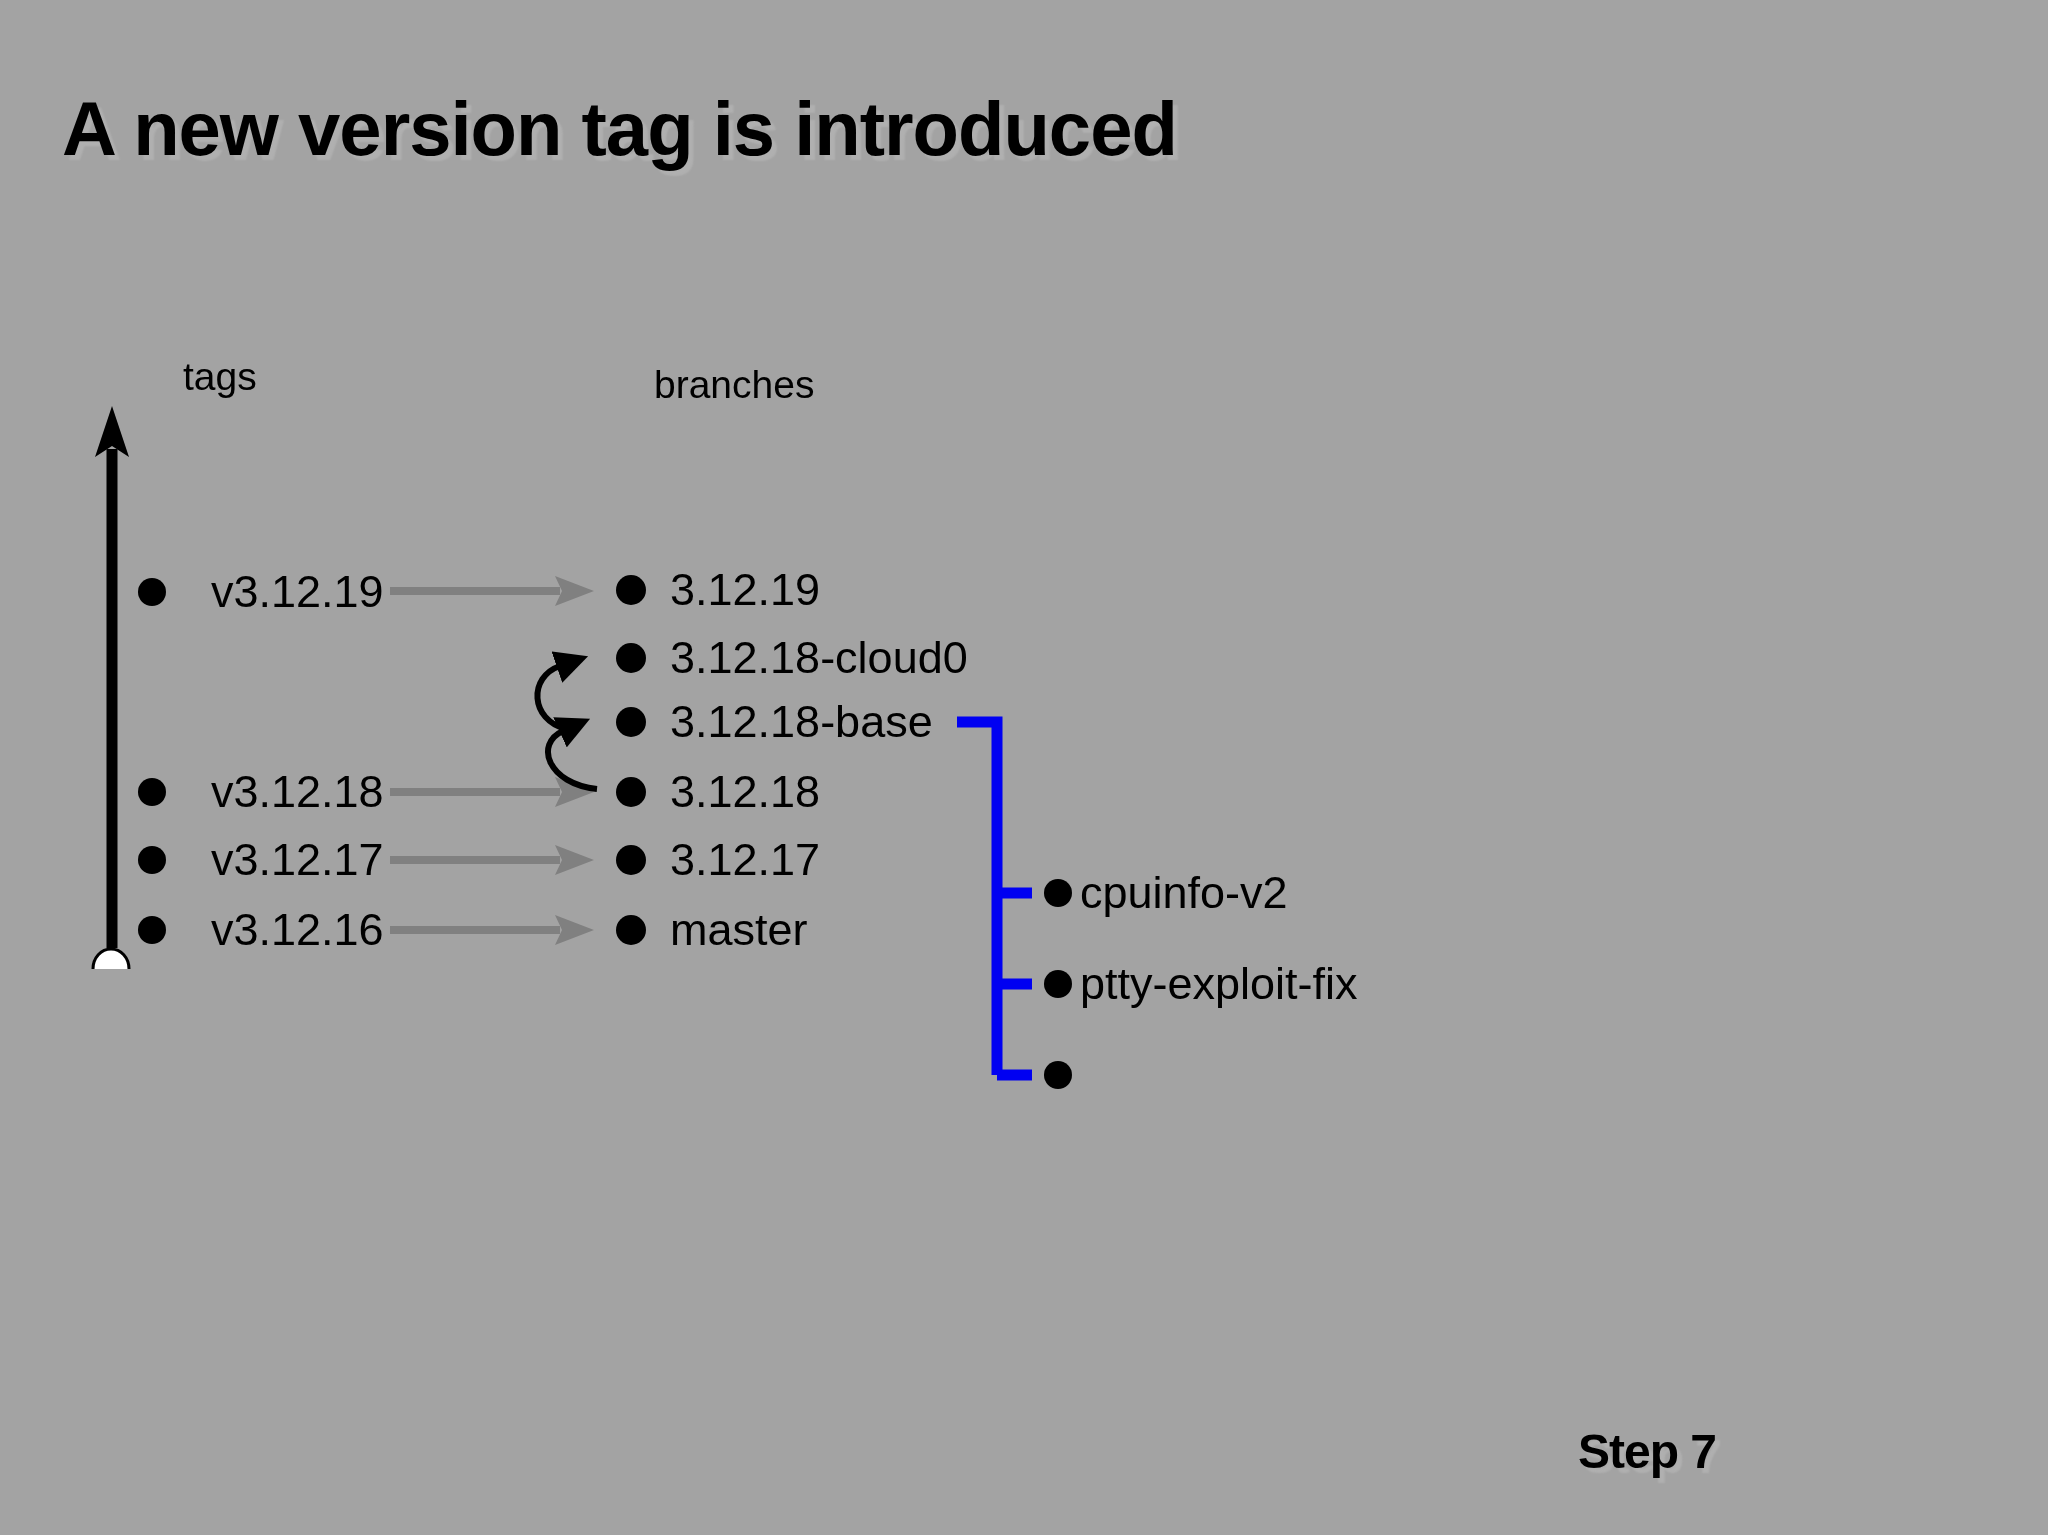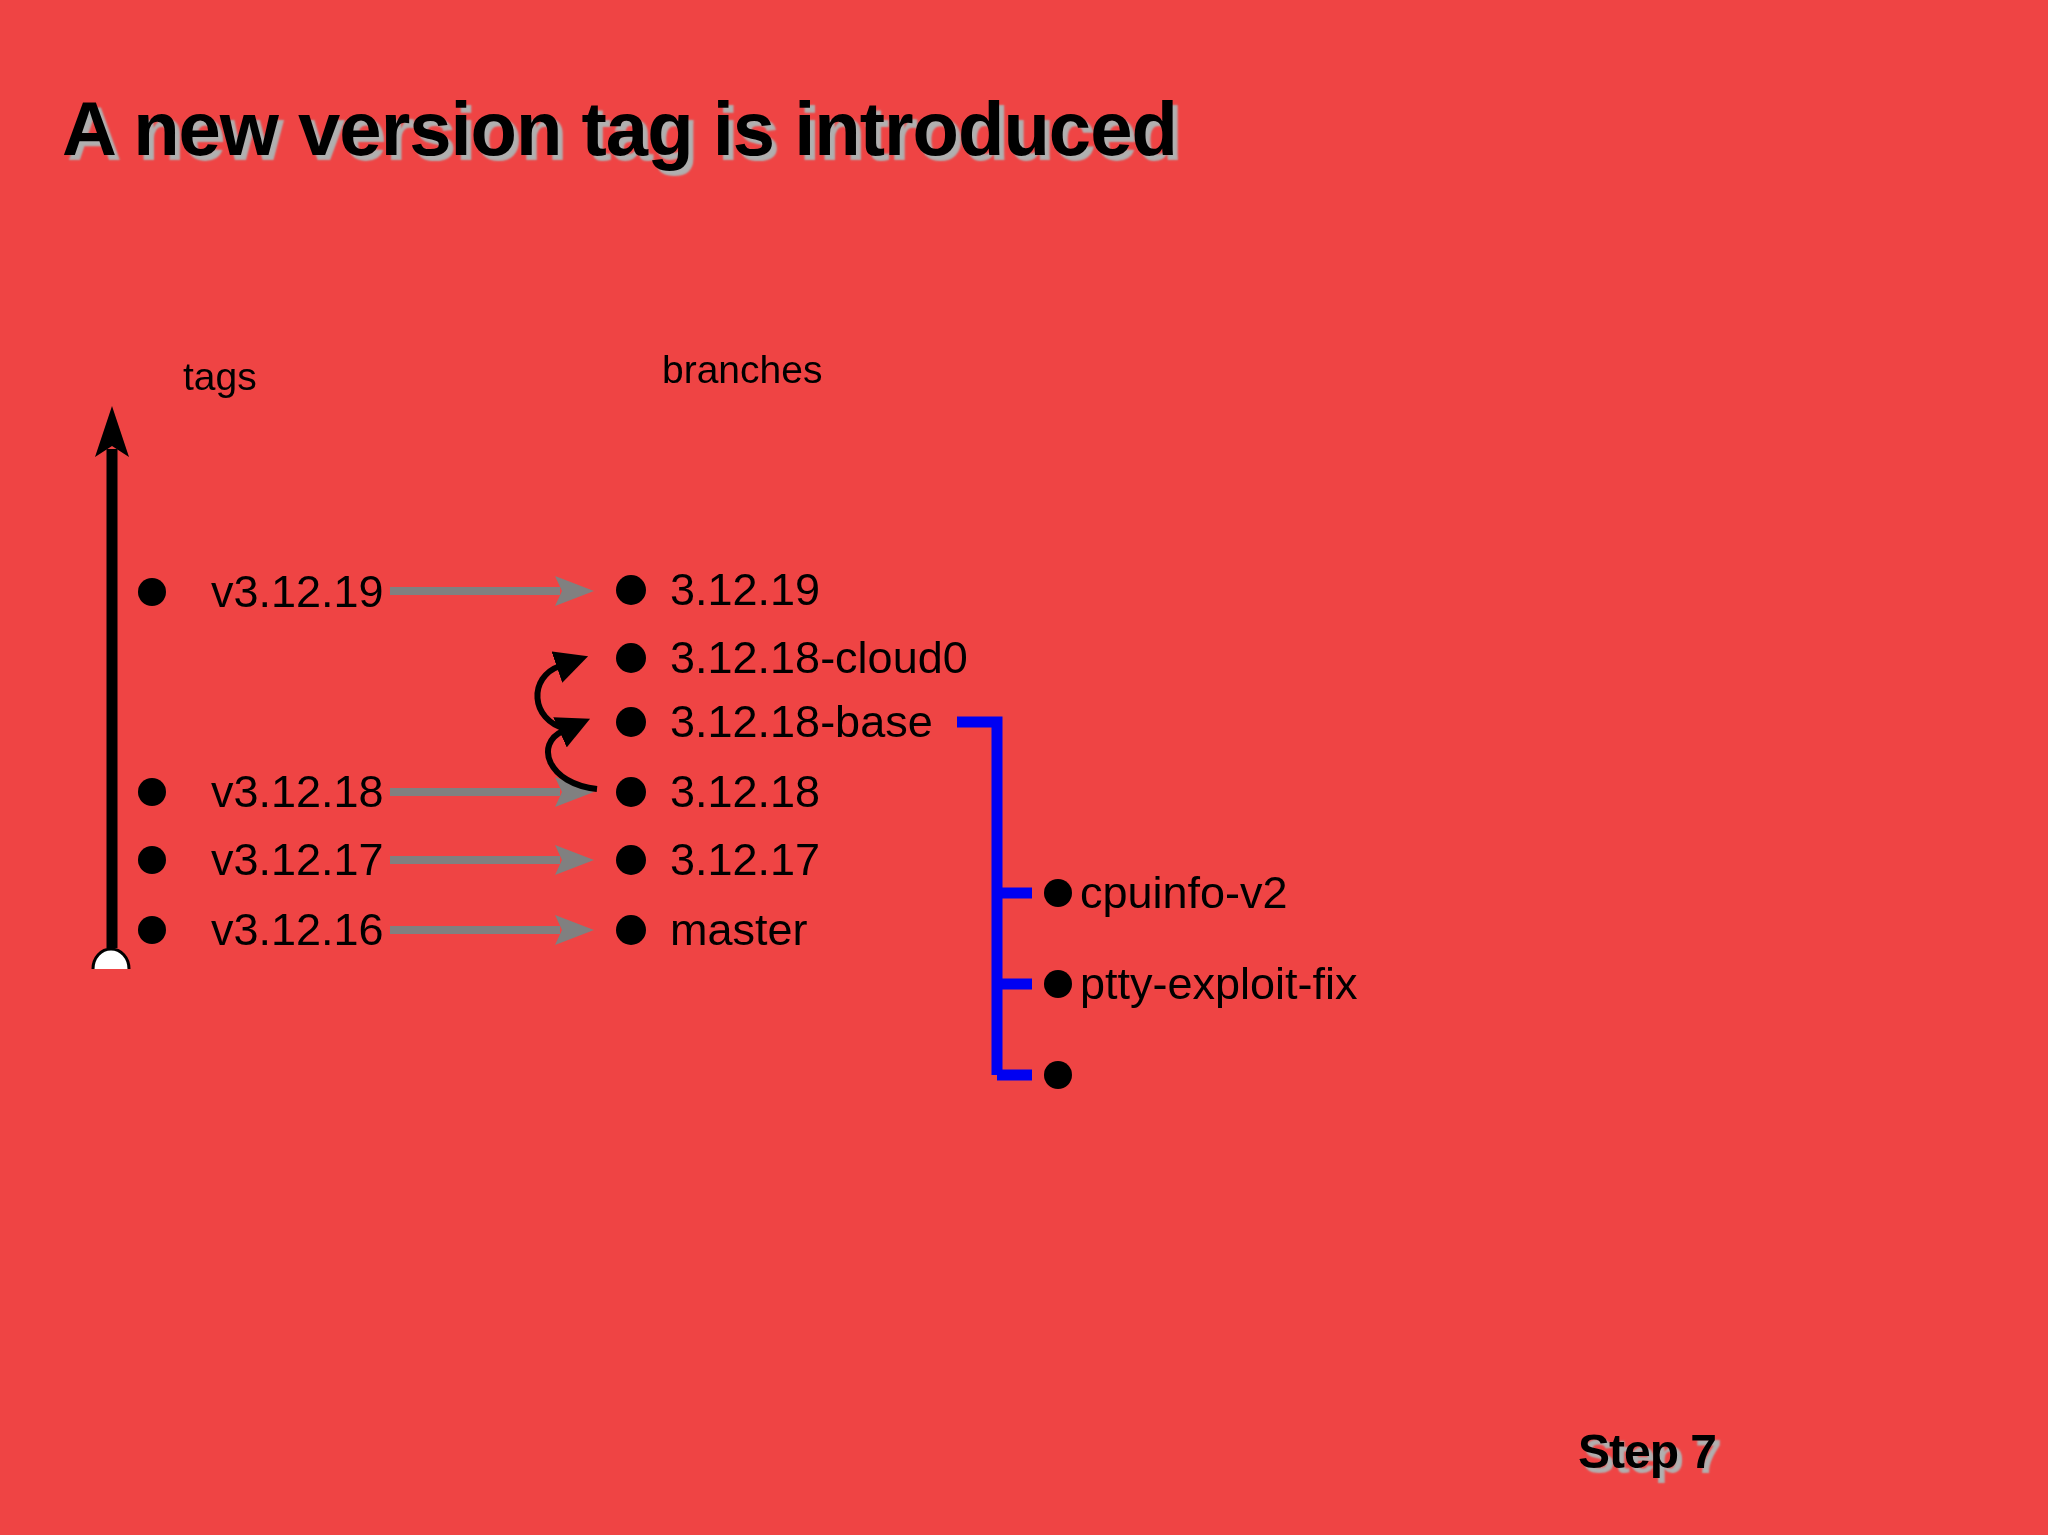--- a/index.html
+++ b/index.html
@@ -1,20 +1,20 @@
 <!DOCTYPE html>
 <html><head>
 <meta charset="utf-8">
 <style>
   html, body { margin: 0; padding: 0; background: #ffffff; }
   .slide {
     position: relative;
     width: 2048px;
     height: 1535px;
-    background: #ef4444;
+    background: #a3a3a3;
     overflow: hidden;
     font-family: "Liberation Sans", "DejaVu Sans", sans-serif;
     color: #000000;
   }
   .shadowed {
     font-weight: bold;
     text-shadow: 5px 5px 2px #b0b0b0;
     letter-spacing: -1px;
     white-space: nowrap;
   }
@@ -31,21 +31,21 @@
     font-size: 48px;
     text-align: right;
   }
   .col-header {
     position: absolute;
     font-size: 39px;
     transform: translateY(-50%);
     white-space: nowrap;
   }
   #tags-header { left: 183px; top: 377px; }
-  #branches-header { left: 654px; top: 370px; margin-left: 8px; }
+  #branches-header { left: 654px; top: 385px; }
   .art {
     position: absolute;
     left: 0; top: 0;
     width: 2048px;
     height: 1535px;
   }
   .row {
     position: absolute;
     display: flex;
     align-items: center;

